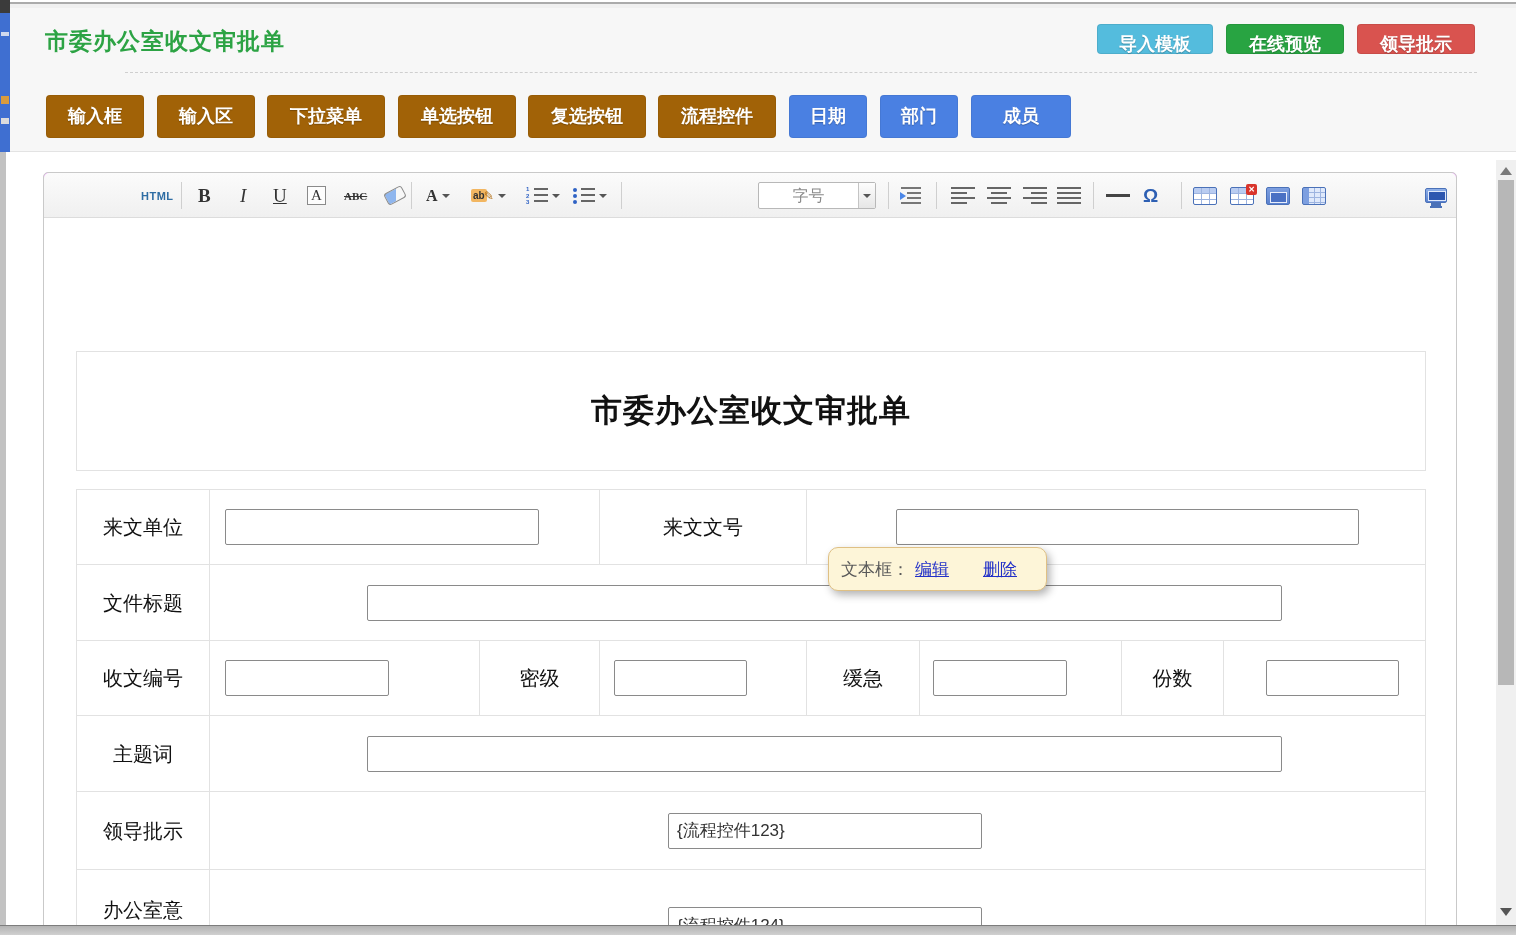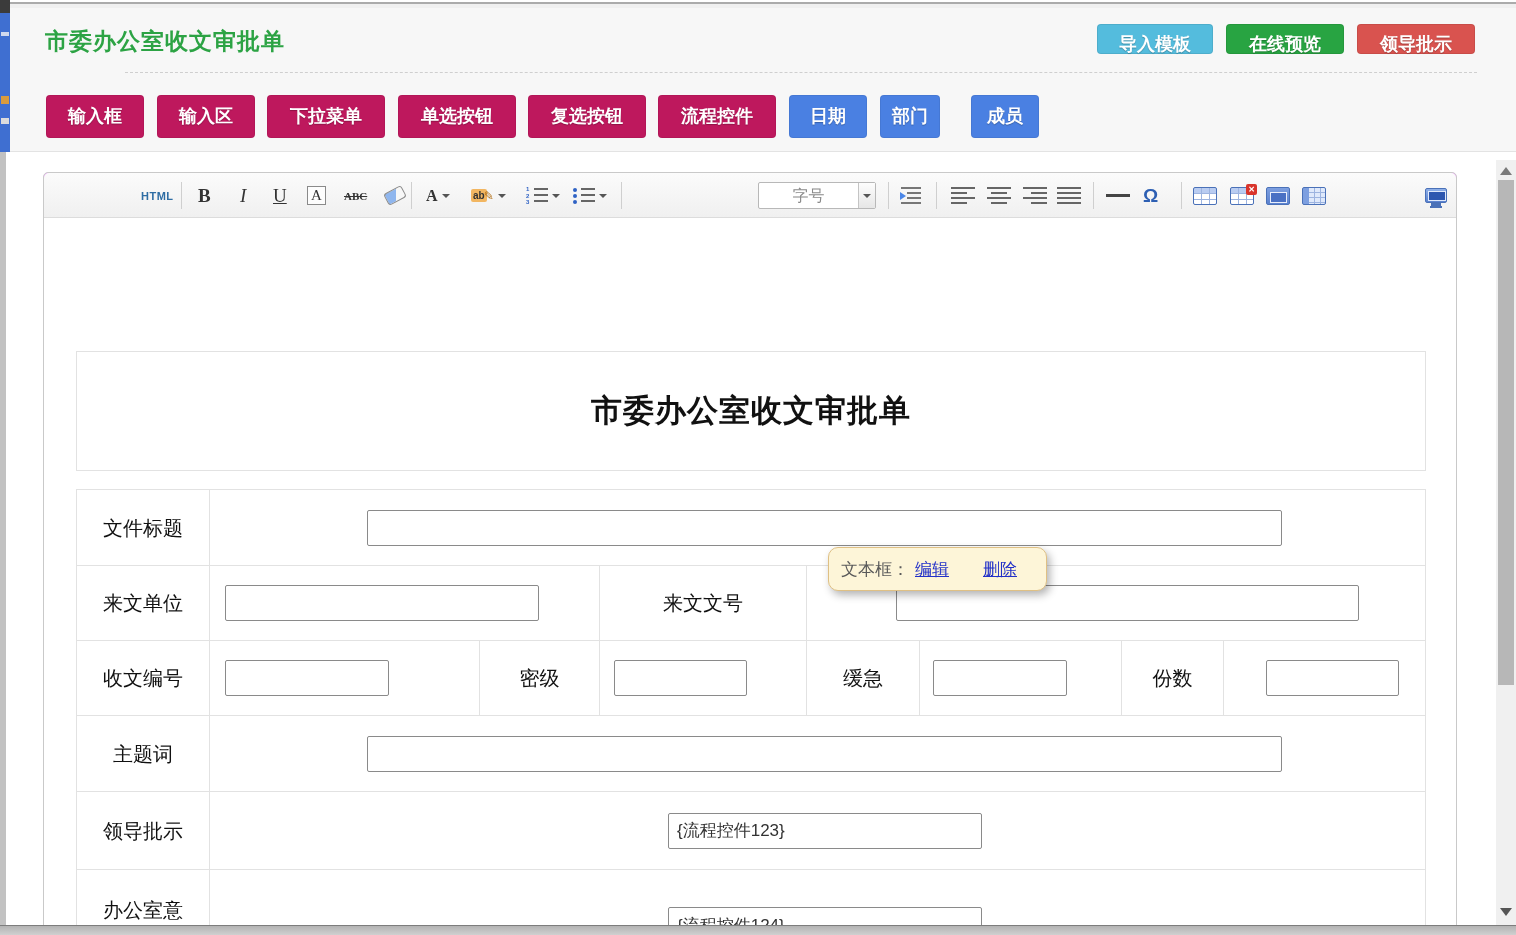--- a/index.html
+++ b/index.html
@@ -25,21 +25,21 @@
   .page-title{position:absolute;left:35px;top:18px;font-family:"Liberation Serif",serif;
           font-size:23px;font-weight:700;color:#2ca344;letter-spacing:1px;}
   .dashed{position:absolute;left:115px;top:64px;width:1352px;border-top:1px dashed #cfcfcf;}
   .abtn{position:absolute;top:16px;height:30px;border:1px solid rgba(0,0,0,.08);border-radius:4px;
         color:#fff;font-family:"Liberation Serif",serif;font-weight:700;font-size:18px;
         text-align:center;line-height:39px;cursor:pointer;text-shadow:0 1px 1px rgba(0,0,0,.25);}
   .abtn.import{left:1087px;width:116px;background:#54bcdd;}
   .abtn.preview{left:1216px;width:118px;background:#28a442;}
   .abtn.save{left:1347px;width:118px;background:#d9534f;}
   .wbtn{position:absolute;top:87px;height:43px;border:1px solid rgba(0,0,0,.06);border-radius:4px;
-        background:#be185d;color:#fff;font-family:"Liberation Serif",serif;font-weight:700;
+        background:#a16207;color:#fff;font-family:"Liberation Serif",serif;font-weight:700;
         font-size:18px;text-align:center;line-height:41px;cursor:pointer;
         text-shadow:0 1px 1px rgba(0,0,0,.25);}
   .wbtn.primary{background:#4a80e2;}
 
   
   .editor{position:absolute;left:43px;top:172px;width:1414px;height:763px;
           border:1px solid #c9c9c9;border-radius:5px 5px 0 0;background:#f0abfc;}
   .toolbar{position:absolute;left:0;top:0;width:100%;height:45px;
            background:linear-gradient(#fbfbfb,#f0f0f0);border-bottom:1px solid #dcdcdc;
            border-radius:5px 5px 0 0;}
@@ -175,22 +175,22 @@
     <div class="abtn save">领导批示</div>
 
     <div>
       <div class="wbtn" style="left:36px;width:98px;">输入框</div>
       <div class="wbtn" style="left:147px;width:98px;">输入区</div>
       <div class="wbtn" style="left:257px;width:118px;">下拉菜单</div>
       <div class="wbtn" style="left:388px;width:118px;">单选按钮</div>
       <div class="wbtn" style="left:518px;width:118px;">复选按钮</div>
       <div class="wbtn" style="left:648px;width:118px;">流程控件</div>
       <div class="wbtn primary" style="left:779px;width:78px;">日期</div>
-      <div class="wbtn primary" style="left:870px;width:60px;">部门</div>
-      <div class="wbtn primary" style="left:961px;width:68px;">成员</div>
+      <div class="wbtn primary" style="left:870px;width:78px;">部门</div>
+      <div class="wbtn primary" style="left:961px;width:100px;">成员</div>
     </div>
   </div>
 
   <div class="editor">
     <div class="toolbar">
       <span class="tbi" style="left:97px;">
           <span class="html-lbl">HTML</span>
         </span>
       <span class="tbsep" style="left:137px;"></span>
       <span class="tbi tserif big" style="left:154px;font-weight:700;">B</span>
@@ -281,38 +281,38 @@
     </div>
 
     <div class="econtent">
 
       <div class="ftitlebox">
         <span class="ftitle">市委办公室收文审批单</span>
       </div>
 
       <div class="ftable">
 
-        <div class="frow" style="height:76px;">
-          <div class="fcell flabel" style="width:133px;">文件标题</div>
-          <div class="fcell last" style="flex:1;">
-            <input class="finput" style="margin-left: 14px; width: 915px;">
-          </div>
-        </div>
-
         <div class="frow" style="height:75px;">
           <div class="fcell flabel" style="width:133px;">来文单位</div>
           <div class="fcell" style="width:390px;">
             <input class="finput" style="margin-left: 15px; width: 314px;">
           </div>
           <div class="fcell flabel" style="width:207px;">来文文号</div>
           <div class="fcell last" style="flex:1;">
             <input class="finput" style="margin-left: 22px; width: 463px;">
           </div>
         </div>
 
+        <div class="frow" style="height:76px;">
+          <div class="fcell flabel" style="width:133px;">文件标题</div>
+          <div class="fcell last" style="flex:1;">
+            <input class="finput" style="margin-left: 14px; width: 915px;">
+          </div>
+        </div>
+
         <div class="frow" style="height:75px;">
           <div class="fcell flabel" style="width:133px;">收文编号</div>
           <div class="fcell" style="width:270px;">
             <input class="finput" style="margin-left: 15px; width: 164px;">
           </div>
           <div class="fcell flabel" style="width:120px;">密级</div>
           <div class="fcell" style="width:207px;">
             <input class="finput" style="margin-left: 14px; width: 133px;">
           </div>
           <div class="fcell flabel" style="width:113px;">缓急</div>

